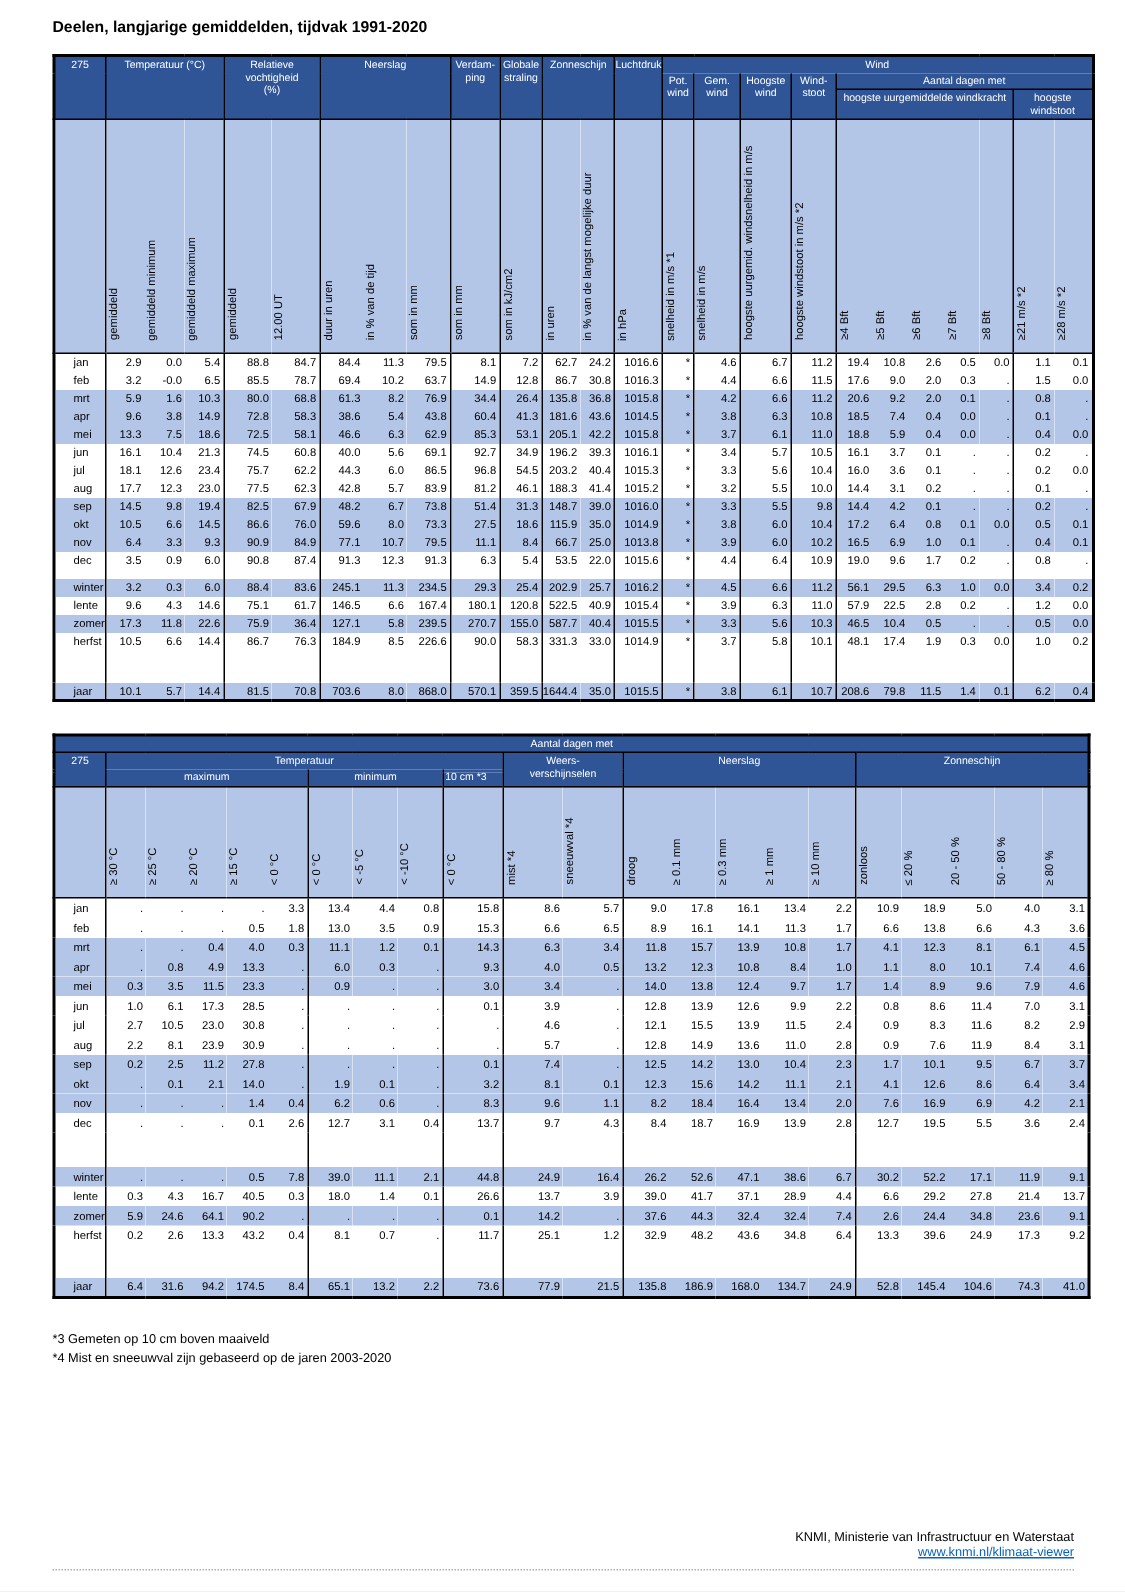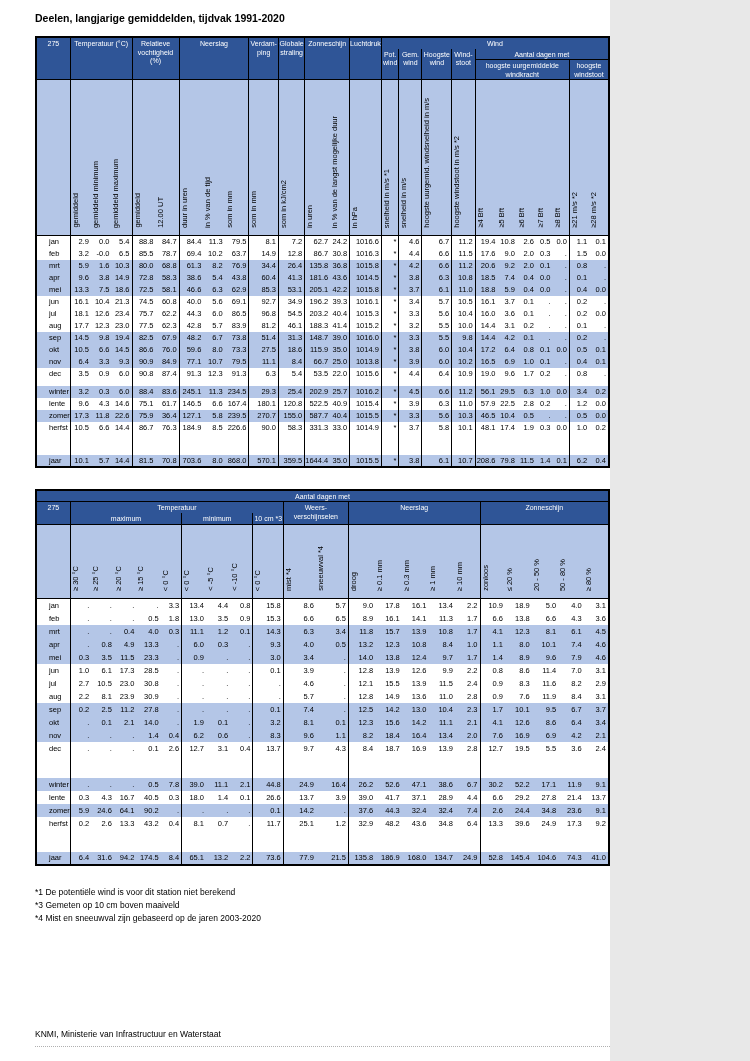--- a/index.html
+++ b/index.html
@@ -1,16 +1,16 @@
 <!DOCTYPE html>
 <html><head>
 <meta charset="utf-8">
 <style>
   html,body{margin:0;padding:0;background:#e8e8e8;}
-  .page{position:relative;width:610px;height:1061px;background:#ffffff;box-sizing:border-box;
+  .page{position:relative;width:750px;height:1061px;background:#ffffff;box-sizing:border-box;
         padding:12px 0 0 35px;overflow:hidden;font-family:"Liberation Sans",sans-serif;color:#000;}
   .title{font-size:10.5px;font-weight:bold;margin:0 0 12px 0;}
   table{border-collapse:collapse;table-layout:fixed;border:2px solid #000;background:#fff;}
   th,td{padding:0;overflow:hidden;font-family:"Liberation Sans",sans-serif;}
   
   th.hd{background:#2F5597;color:#fff;font-weight:normal;font-size:7px;line-height:8.5px;
         text-align:center;vertical-align:top;padding-top:2px;white-space:pre-line;overflow:visible;}
   th.hd.low{text-align:left;vertical-align:bottom;padding:0 0 1px 1px;}
   .gb{border-left:1px solid #000;}
   .t1 .hr2 th{border-top:1px solid #000;}
@@ -29,21 +29,21 @@
   tr.season-b td{background:#B4C6E7;}
   tr.season-w td{background:#ffffff;}
   .t1 tbody tr{height:12px;}
   .t2 tbody tr{height:13px;}
   .t1 tr.gap-small{height:6px;}  .t1 tr.gap-large{height:21px;}
   .t2 tr.gap-small{height:23px;} .t2 tr.gap-large{height:22px;}
   .t2{margin-top:21px;}
   .notes{margin-top:20px;font-size:8.5px;line-height:13px;}
   .footer{position:absolute;left:35px;bottom:14px;width:681px;display:flex;
           justify-content:space-between;align-items:flex-end;font-size:8.5px;
-          border-bottom:1.5px dotted #b0b0b0;padding-bottom:7px;}
+          border-bottom:1.5px dotted #b0b0b0;padding-bottom:7px;flex-direction:column;}
   .footer a{color:#0563C1;text-decoration:underline;cursor:pointer;}
 </style>
 </head>
 <body>
 
 <div class="page">
   <div class="title">Deelen, langjarige gemiddelden, tijdvak 1991-2020</div>
 
   <table class="t1">
       <colgroup>
@@ -1173,21 +1173,20 @@
           <td class="num gb">52.8</td>
           <td class="num">145.4</td>
           <td class="num">104.6</td>
           <td class="num">74.3</td>
           <td class="num">41.0</td>
         </tr>
       </tbody>
     </table>
 
   <div class="notes">
-    <div>*1 De potentiële wind is voor dit station niet berekend</div>
     <div>*3 Gemeten op 10 cm boven maaiveld</div>
     <div>*4 Mist en sneeuwval zijn gebaseerd op de jaren 2003-2020</div>
   </div>
 
   <div class="footer">
     <span>KNMI, Ministerie van Infrastructuur en Waterstaat</span>
     <a href="#">www.knmi.nl/klimaat-viewer</a>
   </div>
 </div>
 

